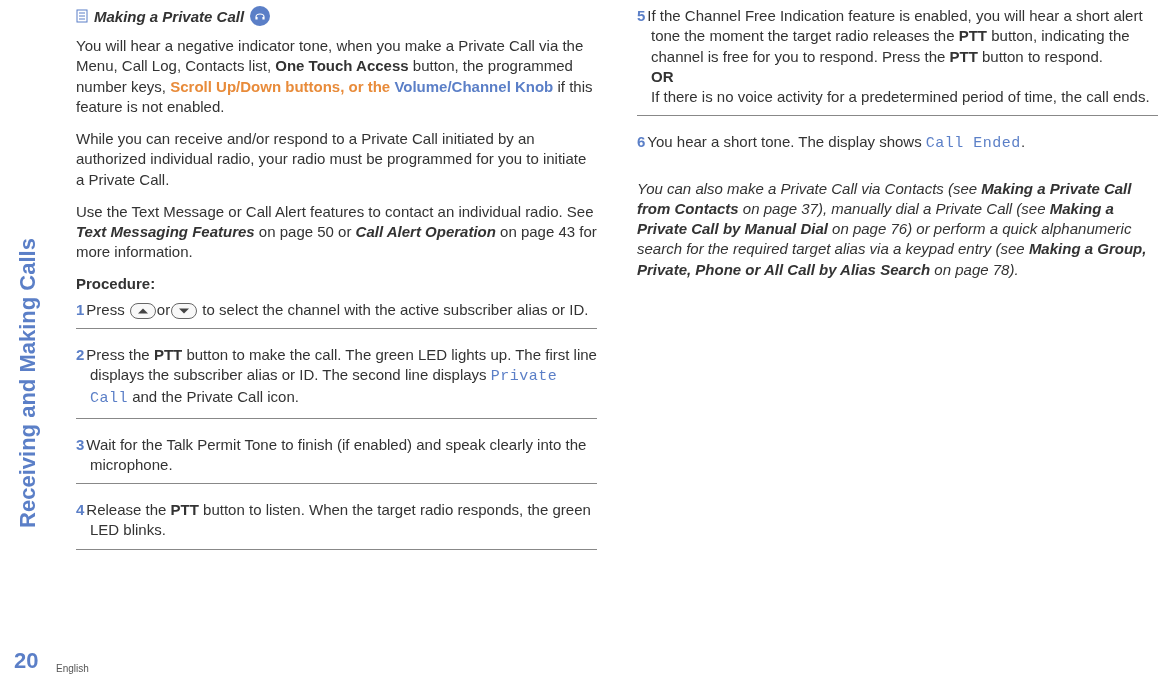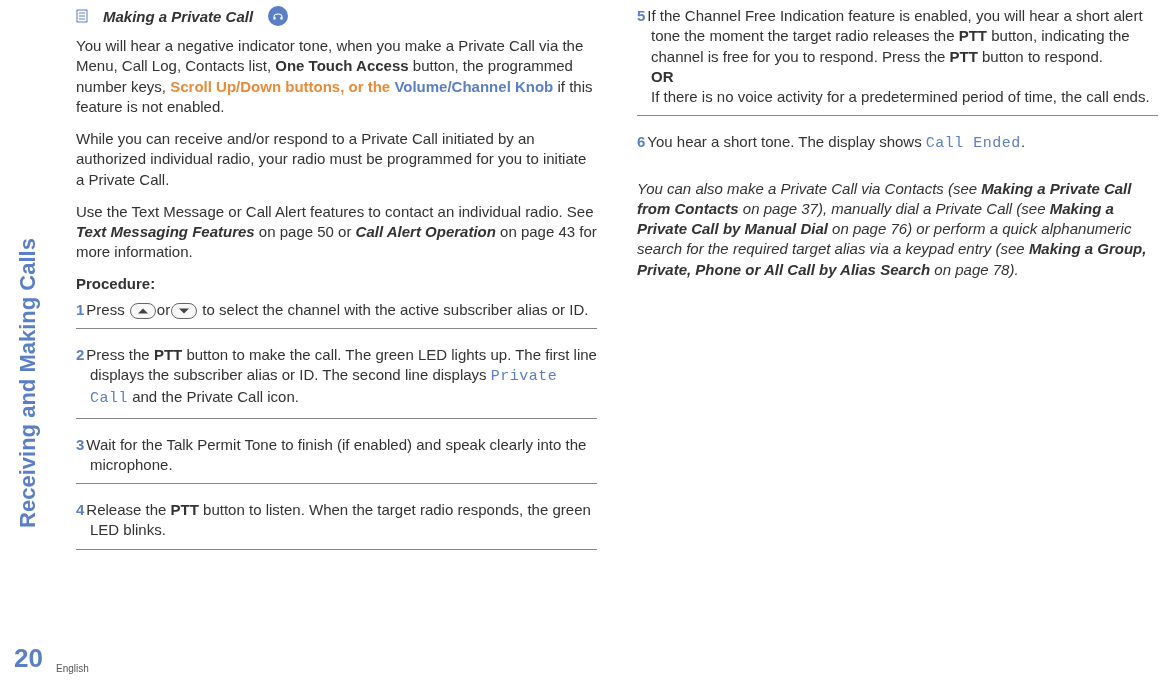--- a/index.html
+++ b/index.html
@@ -30,21 +30,21 @@
     font-weight: bold;
     white-space: nowrap;
     width: 300px;
     text-align: center;
   }
   .page-num {
     position: absolute;
     left: 6px;
     bottom: 24px;
     color: #5b7fc7;
-    font-size: 26px;
+    font-size: 22px;
     font-weight: bold;
   }
   .english-label {
     position: absolute;
     left: 56px;
     bottom: 24px;
     font-size: 10px;
     color: #555;
   }
   .content {
@@ -56,21 +56,21 @@
     column-gap: 40px;
     column-fill: auto;
     height: 580px;
   }
   .section-title {
     font-style: italic;
     font-weight: bold;
     font-size: 15px;
     display: flex;
     align-items: center;
-    gap: 15px;
+    gap: 6px;
     margin-bottom: 10px;
   }
   .doc-icon {
     display: inline-flex;
     align-items: center;
     justify-content: center;
   }
   .headset-icon {
     width: 20px;
     height: 20px;

